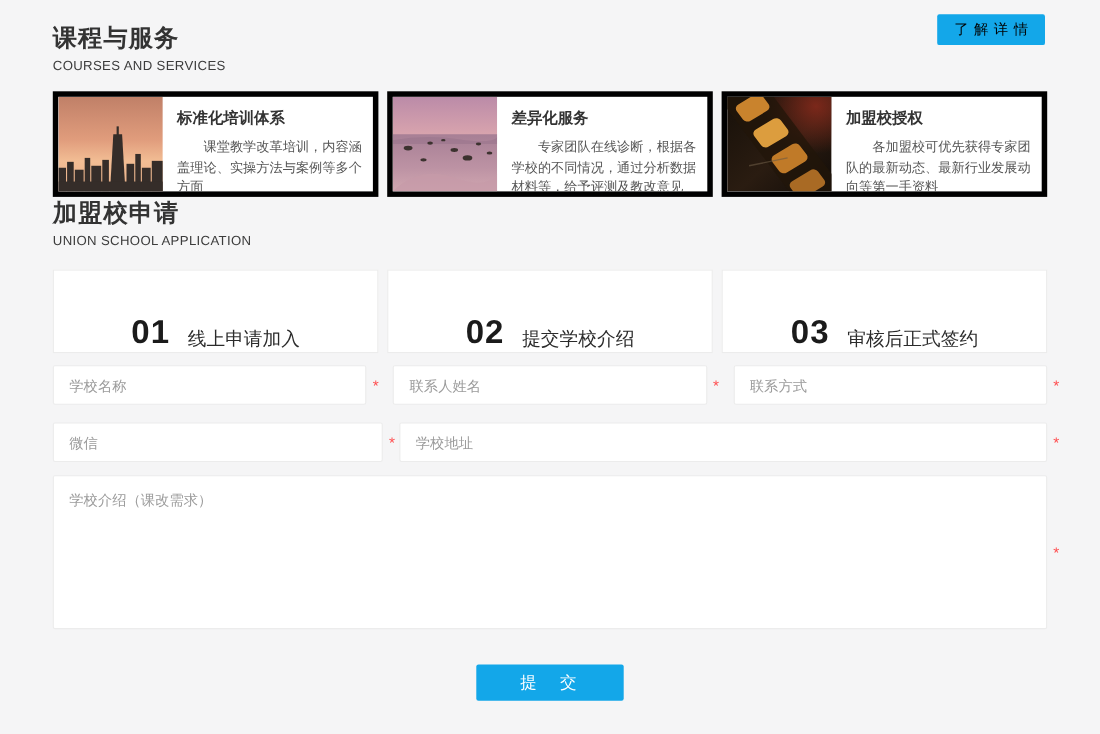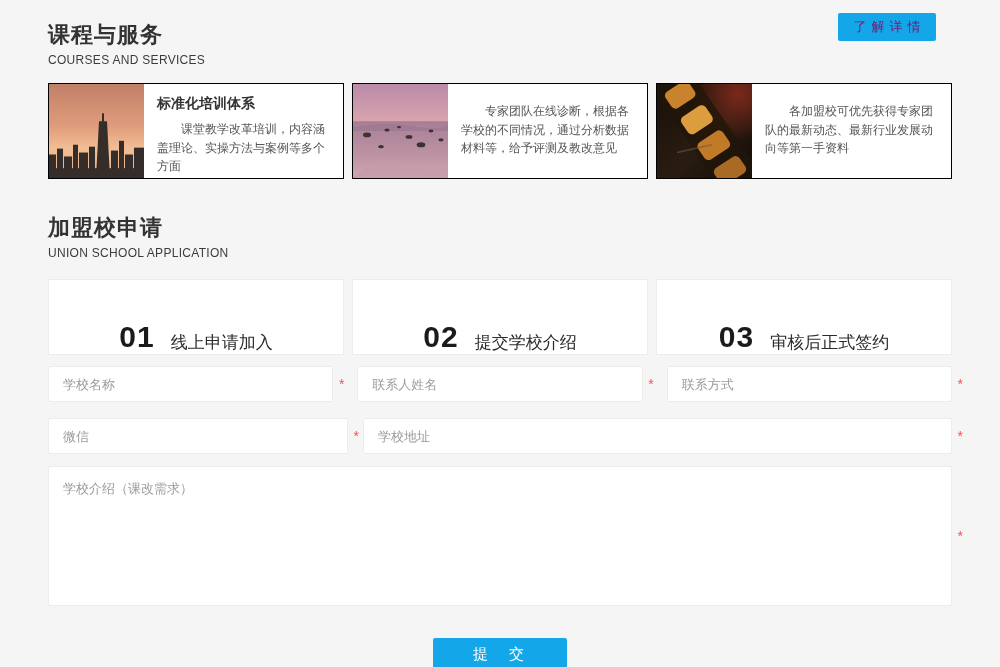--- a/index.html
+++ b/index.html
@@ -8,35 +8,35 @@
     font-family:"Liberation Sans","DejaVu Sans",sans-serif;
     background:#f5f5f6; color:#333;
   }
   .page { position:relative; width:1000px; height:667px; padding:0 48px; }
 
   
   .sec-head { position:relative; }
   .sec-title { font-size:22px; font-weight:600; color:#333; letter-spacing:1px; }
   .sec-sub { font-size:12px; color:#3c3c3c; margin-top:3px; letter-spacing:.3px; }
   .head1 { padding-top:20px; }
-  .head2 { margin-top:34px; }
+  .head2 { }
 
   .cta-btn {
-    position:absolute; right:16px; top:13px;
+    position:absolute; right:2px; top:13px;
     width:98px; height:28px; border:none; border-radius:2px;
-    background:#13a7e9; color:#701a75; font-size:13px; letter-spacing:5px;
+    background:#13a7e9; color:#000000; font-size:13px; letter-spacing:5px;
     text-indent:5px; cursor:pointer;
     display:flex; align-items:center; justify-content:center;
     font-family:inherit;
   }
 
   
   .cards { display:flex; gap:8px; margin-top:16px; }
   .card {
-    flex:1; height:96px; background:#fff; border:1px solid #000000;
+    flex:1; height:96px; background:#fff; border:5px solid #000000;
     display:flex; overflow:hidden;
   }
   .card-img { width:95px; height:100%; flex:none; display:block; }
   .card-body { flex:1; padding:11px 8px 0 13px; }
   .card-title { font-size:14px; font-weight:600; color:#333; }
   .card-desc {
     margin-top:7px; font-size:12px; color:#555; line-height:1.55;
     text-indent:2em;
   }
 
@@ -145,20 +145,21 @@
             <ellipse cx="34" cy="47" rx="2.6" ry="1.6"></ellipse>
           <ellipse cx="56" cy="54" rx="3.4" ry="2"></ellipse>
             <ellipse cx="78" cy="48" rx="2.4" ry="1.5"></ellipse>
           <ellipse cx="68" cy="62" rx="4.4" ry="2.6"></ellipse>
             <ellipse cx="28" cy="64" rx="2.8" ry="1.7"></ellipse>
           <ellipse cx="88" cy="57" rx="2.6" ry="1.6"></ellipse>
             <ellipse cx="46" cy="44" rx="2" ry="1.2"></ellipse>
         </g>
       </svg>
       <div class="card-body">
+        <div class="card-title">差异化服务</div>
         <div class="card-desc">专家团队在线诊断，根据各学校的不同情况，通过分析数据材料等，给予评测及教改意见</div>
       </div>
     </div>
 
     <div class="card">
       <svg class="card-img" viewBox="0 0 95 96" preserveAspectRatio="none">
         <defs>
           <linearGradient id="film-bg" x1="0" y1="0" x2="1" y2="1">
             <stop offset="0" stop-color="#171009"></stop>
               <stop offset="0.55" stop-color="#2a1c11"></stop>
@@ -174,20 +175,21 @@
         <g transform="rotate(-34 47 48)">
           <rect x="28" y="-30" width="42" height="160" fill="#221509" opacity="0.75"></rect>
           <rect x="34" y="-6" width="28" height="20" rx="5" fill="#c9832d"></rect>
           <rect x="33" y="24" width="29" height="21" rx="5" fill="#dc9d3e"></rect>
           <rect x="32" y="55" width="30" height="21" rx="5" fill="#c07a28"></rect>
           <rect x="31" y="86" width="30" height="20" rx="5" fill="#a96a24"></rect>
         </g>
         <path d="M20,70 L55,62" stroke="#6b5a44" stroke-width="1.4" opacity="0.6" fill="none"></path>
       </svg>
       <div class="card-body">
+        <div class="card-title">加盟校授权</div>
         <div class="card-desc">各加盟校可优先获得专家团队的最新动态、最新行业发展动向等第一手资料</div>
       </div>
     </div>
 
   </div>
 
   <div class="sec-head head2">
     <div class="sec-title">加盟校申请</div>
     <div class="sec-sub">UNION SCHOOL APPLICATION</div>
   </div>

